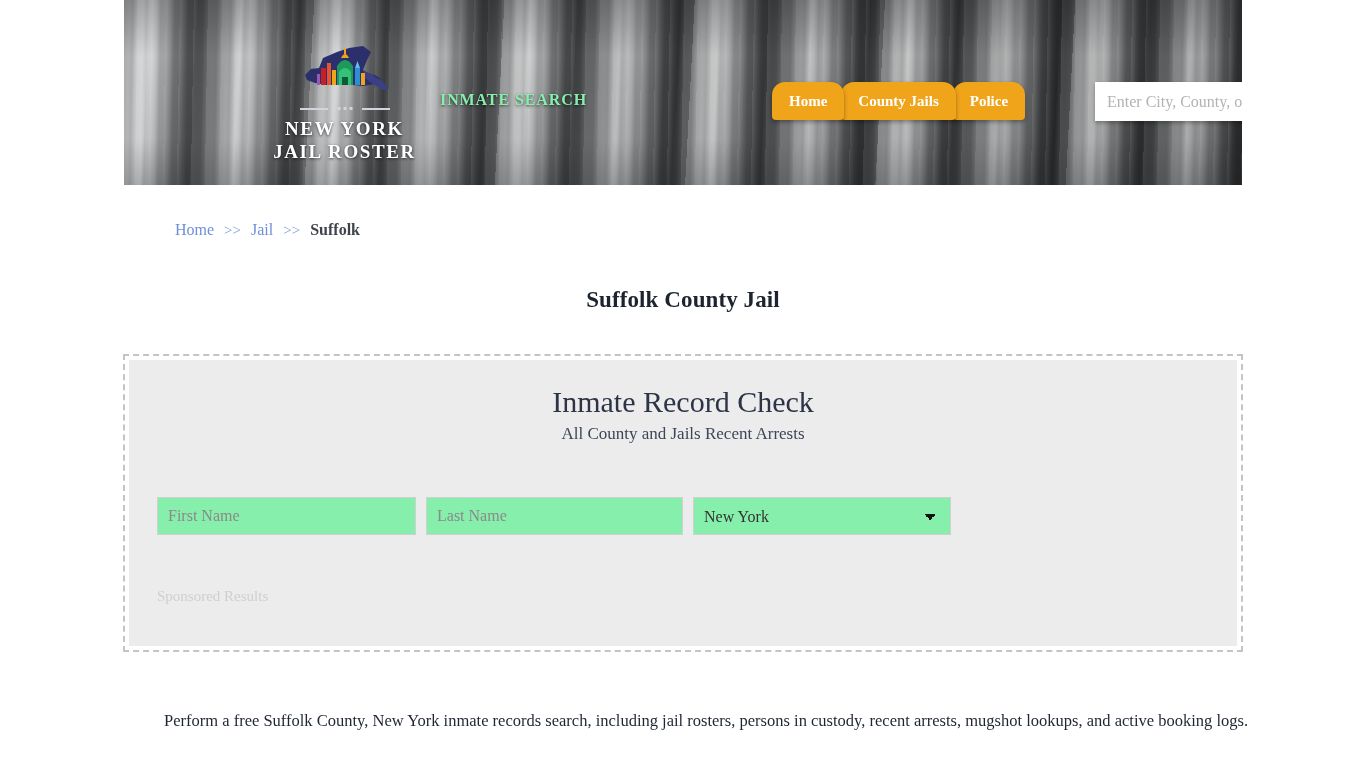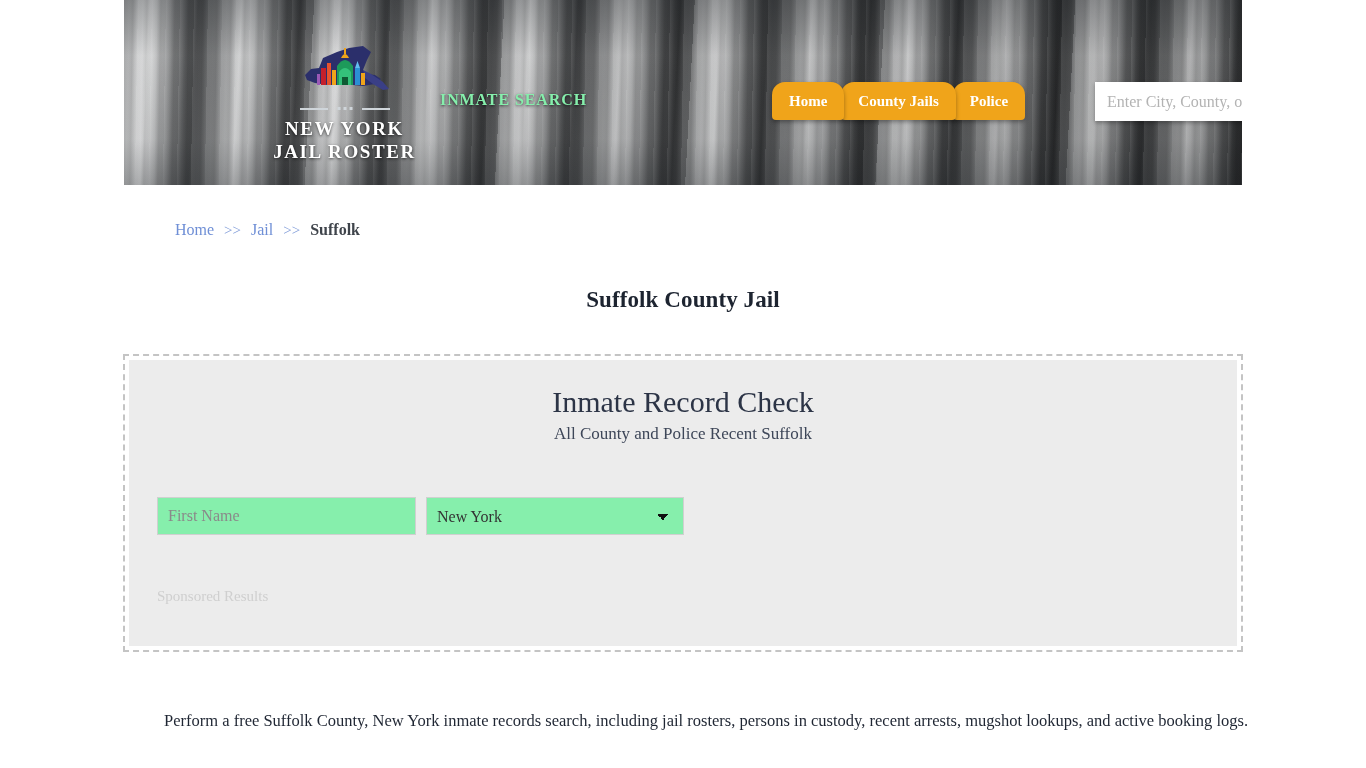--- a/index.html
+++ b/index.html
@@ -383,24 +383,25 @@
     <a>Jail</a>
     <span class="sep">&gt;&gt;</span>
     <span class="current">Suffolk</span>
   </div>
 
   <h1 class="page-title">Suffolk County Jail</h1>
 
   <div class="widget">
     <div class="widget-inner">
       <div class="widget-title">Inmate Record Check</div>
-      <div class="widget-sub">All County and Police Recent Suffolk</div>
+      <div class="widget-sub">All County and Jails Recent Arrests</div>
 
       <div class="widget-form">
         <input class="fld fld-first" type="text" placeholder="First Name" style="">
+        <input class="fld fld-last" type="text" placeholder="Last Name" style="">
         <select class="fld fld-state">
           <option>New York</option>
         </select>
       </div>
 
       <div class="sponsored">Sponsored Results</div>
     </div>
   </div>
 
   <p class="body-text">Perform a free Suffolk County, New York inmate records search, including jail rosters, persons in custody, recent arrests, mugshot lookups, and active booking logs.</p>

